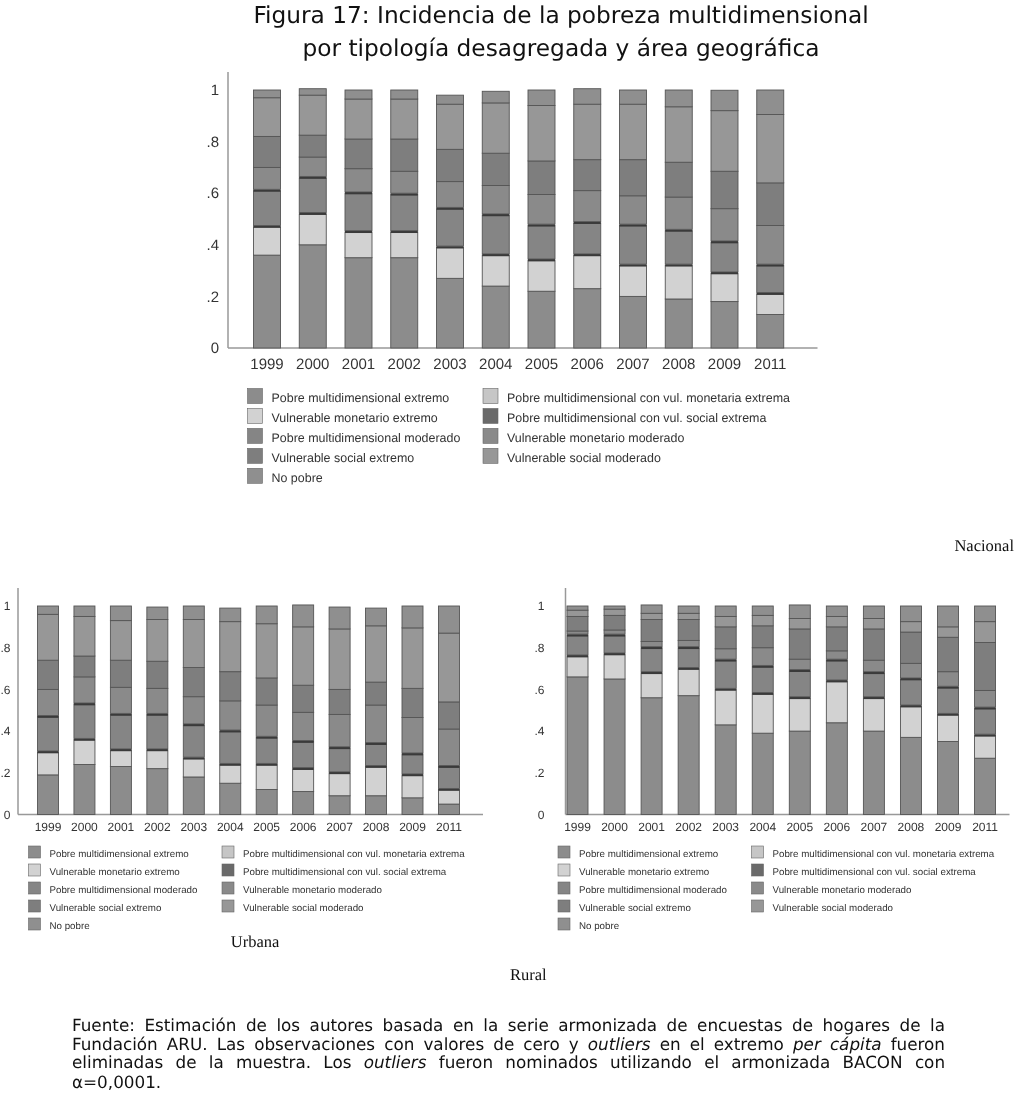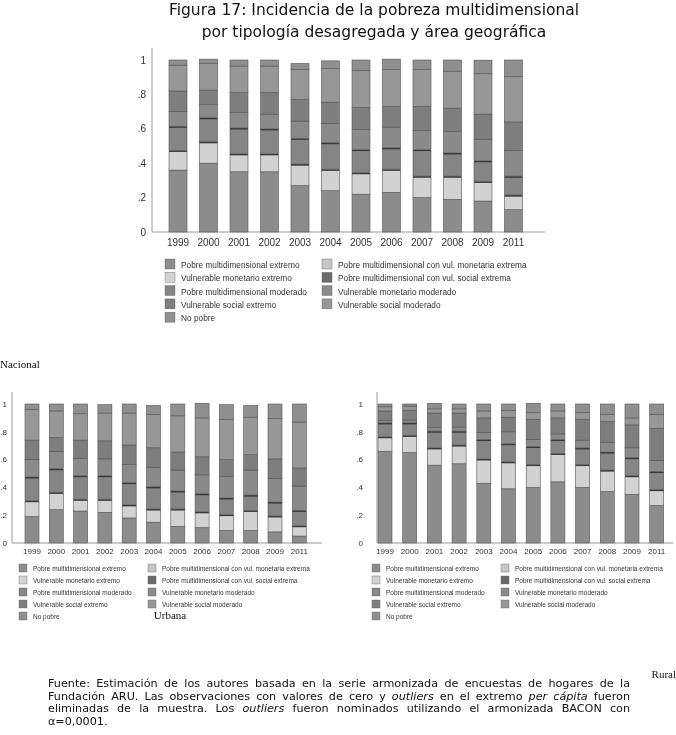--- a/index.html
+++ b/index.html
@@ -4,23 +4,23 @@
 <style>
   html, body { margin:0; padding:0; background:#ffffff; }
   body { width:676px; height:735px; position:relative; overflow:hidden; font-family:"DejaVu Sans", sans-serif; color:#111; }
   .title { position:absolute; left:0; width:676px; text-align:center; font-family:"DejaVu Sans", sans-serif; font-size:15.5px; line-height:19px; color:#111;padding-left:36px; }
   #t1 { top:1px; }
   #t2 { top:23px; }
   svg { position:absolute; left:0; top:0; }
   .tick { font-family:"Liberation Sans", sans-serif; fill:#333; }
   .legend-text { font-family:"Liberation Sans", sans-serif; fill:#333; }
   .caption { position:absolute; font-family:"Liberation Serif", serif; font-size:11px; color:#111; }
-  #cap-nac { left:0; width:676px; text-align:left; top:358px; }
-  #cap-urb { left:0; width:340px; text-align:center; top:609px; }
-  #cap-rur { left:340px; width:336px; text-align:right; top:668px; }
+  #cap-nac { left:0; width:676px; text-align:right; top:358px; }
+  #cap-urb { left:0; width:340px; text-align:center; top:622px; }
+  #cap-rur { left:340px; width:336px; text-align:left; top:644px; }
   #source { position:absolute; left:48px; top:678px; width:582px; font-family:"DejaVu Sans", sans-serif; font-size:11.2px; line-height:12.6px; text-align:justify; color:#111; }
   #source b { font-weight:normal; }
 </style>
 </head>
 <body>
 
 <div class="title" id="t1">Figura  17: Incidencia de la pobreza multidimensional</div>
 <div class="title" id="t2">por tipología desagregada y área geográfica</div>
 
 <svg id="charts" width="676" height="735">

